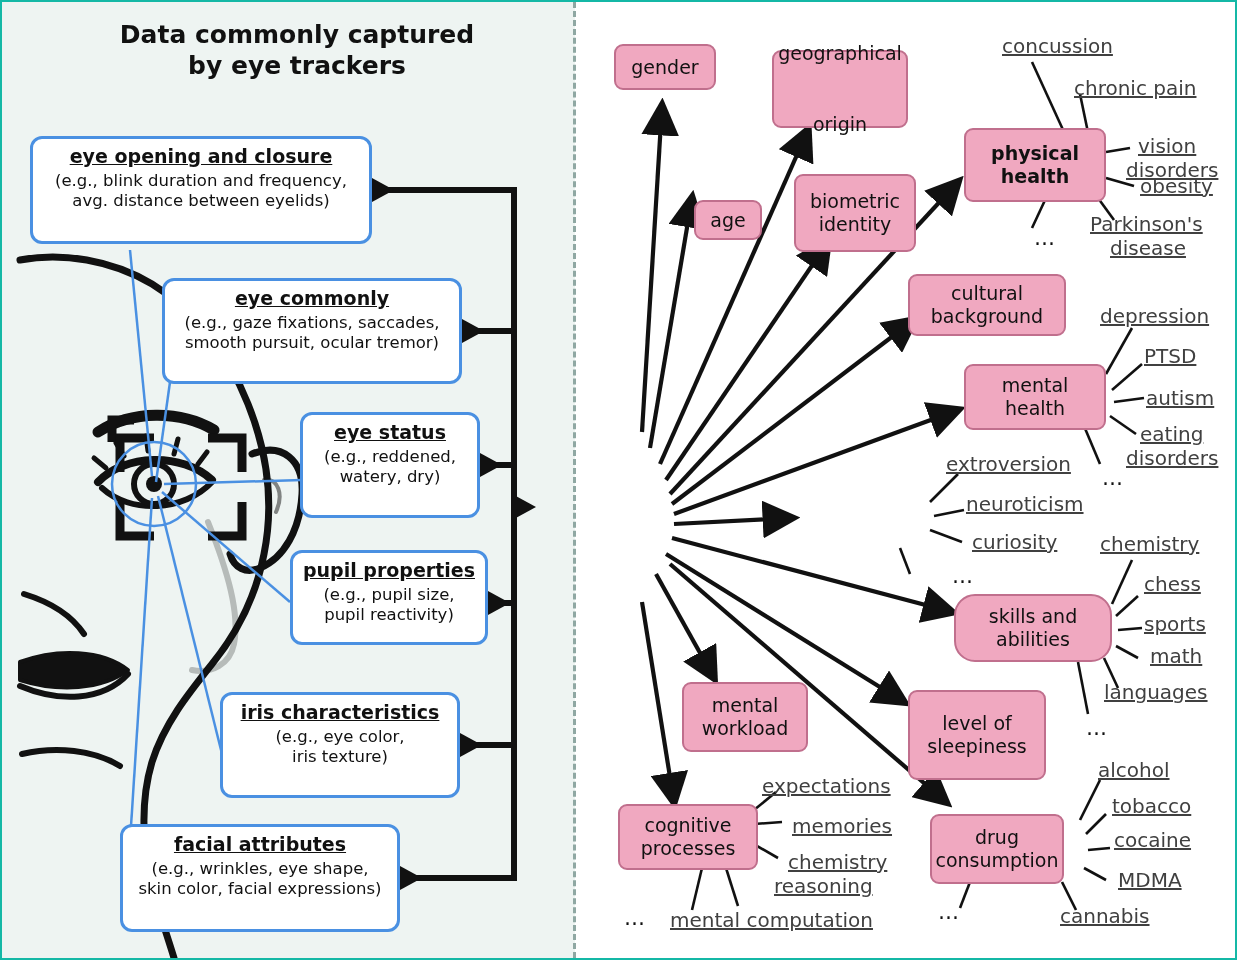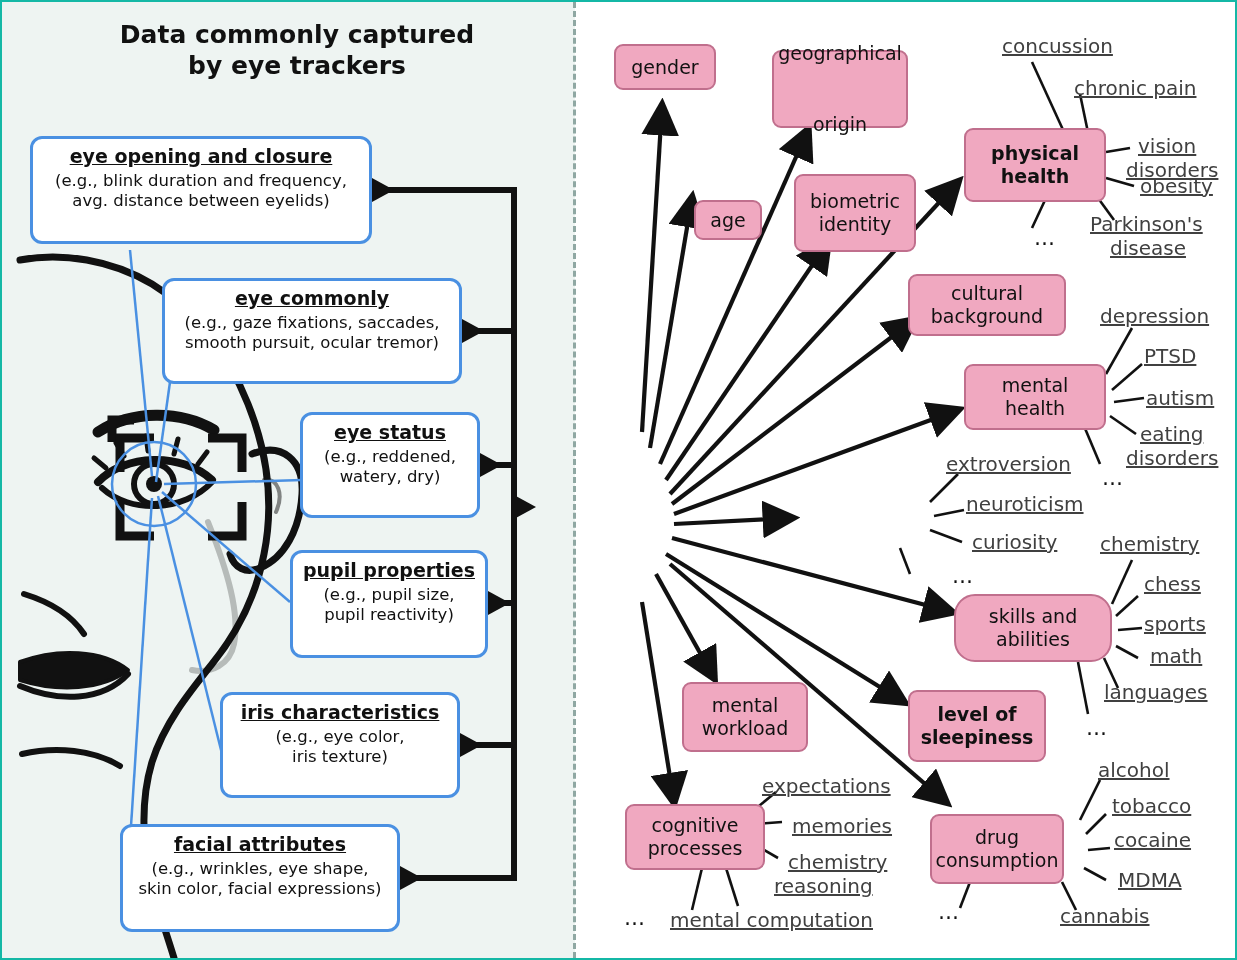--- a/index.html
+++ b/index.html
@@ -198,21 +198,21 @@
     <span class="bb-sub">(e.g., gaze fixations, saccades,</span>
     <span class="bb-sub">smooth pursuit, ocular tremor)</span>
   </div>
 
   <div class="blue-box" style="left:298px; top:410px; width:180px; height:106px;">
     <span class="bb-title">eye status</span>
     <span class="bb-sub">(e.g., reddened,</span>
     <span class="bb-sub">watery, dry)</span>
   </div>
 
-  <div class="blue-box" style="left:288px; top:548px; width:198px; height:108px;">
+  <div class="blue-box" style="left:288px; top:548px; width:198px; height:95px;">
     <span class="bb-title">pupil properties</span>
     <span class="bb-sub">(e.g., pupil size,</span>
     <span class="bb-sub">pupil reactivity)</span>
   </div>
 
   <div class="blue-box" style="left:218px; top:690px; width:240px; height:106px;">
     <span class="bb-title">iris characteristics</span>
     <span class="bb-sub">(e.g., eye color,</span>
     <span class="bb-sub">iris texture)</span>
   </div>
@@ -347,26 +347,26 @@
   <div class="pink-box" style="left:952px; top:592px; width:158px; height:68px; flex-direction:column;border-radius:21px;">
     <span>skills and</span>
     <span>abilities</span>
   </div>
 
   <div class="pink-box" style="left:680px; top:680px; width:126px; height:70px; flex-direction:column;">
     <span>mental</span>
     <span>workload</span>
   </div>
 
-  <div class="pink-box" style="left:906px; top:688px; width:138px; height:72px; flex-direction:column;font-weight:bold;">
+  <div class="pink-box" style="left:906px; top:688px; width:138px; height:90px; flex-direction:column;">
     <span>level of</span>
     <span>sleepiness</span>
   </div>
 
-  <div class="pink-box" style="left:616px; top:802px; width:140px; height:66px; flex-direction:column;margin-left:7px;">
+  <div class="pink-box" style="left:616px; top:802px; width:140px; height:66px; flex-direction:column;">
     <span>cognitive</span>
     <span>processes</span>
   </div>
 
   <div class="pink-box" style="left:928px; top:812px; width:134px; height:70px; flex-direction:column;">
     <span>drug</span>
     <span>consumption</span>
   </div>
 
   <div class="leaf" style="left:1000px; top:32px;">concussion</div>

